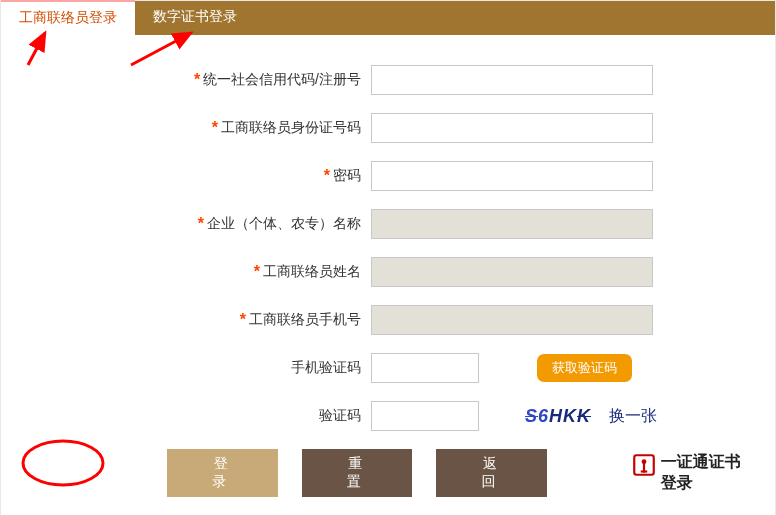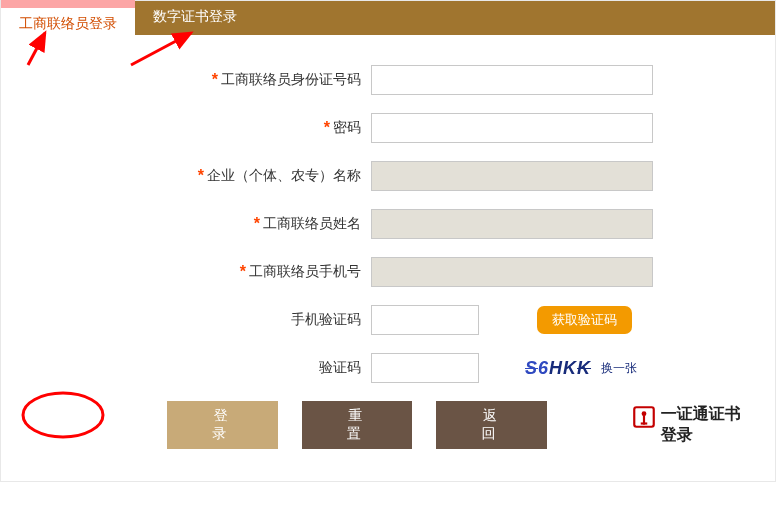--- a/index.html
+++ b/index.html
@@ -23,21 +23,21 @@
   }
   .tab {
     padding: 7px 18px;
     font-size: 14px;
     cursor: pointer;
     position: relative;
   }
   .tab.active {
     background: #fff;
     color: #d24d00;
-    border-top: 8px solid #fca5a5;
+    border-top: 2px solid #fca5a5;
     margin-top: -1px;
     height: 35px;
   }
   .tab.inactive { color: #fff; }
   .form-area { padding: 30px 30px 20px 30px; }
   .row {
     display: flex;
     align-items: center;
     margin-bottom: 18px;
   }
@@ -79,22 +79,22 @@
     font-weight: bold;
     font-size: 18px;
     letter-spacing: 1px;
     color: #172b7a;
     font-style: italic;
   }
   .captcha-img .c1 { color:#2f49c0; }
   .captcha-img .cline { text-decoration: line-through; }
   .change-link {
     color: #172b7a;
-    font-size: 12px;
-    margin-left: 10px;
+    font-size: 16px;
+    margin-left: 18px;
     cursor: pointer;
     font-style: normal;
     font-weight: normal;
   }
   .button-row {
     display: flex;
     align-items: center;
     padding-left: 136px;
     gap: 24px;
     margin-top: 10px;
@@ -150,20 +150,24 @@
     <defs>
         <marker id="ah2" markerWidth="8" markerHeight="8" refX="6" refY="3" orient="auto">
           <path d="M0,0 L7,3 L0,6 Z" fill="#ff0000"></path>
         </marker>
       </defs>
     <line x1="10" y1="36" x2="70" y2="4" stroke="#ff0000" stroke-width="3" marker-end="url(#ah2)"></line>
   </svg>
 
   <div class="form-area">
 
+    <div class="row">
+      <div class="label"><span class="star">*</span><span>统一社会信用代码/注册号</span></div>
+      <input class="field" type="text" style="">
+    </div>
 
     <div class="row">
       <div class="label"><span class="star">*</span><span>工商联络员身份证号码</span></div>
       <input class="field" type="text" style="">
     </div>
 
     <div class="row">
       <div class="label"><span class="star">*</span><span>密码</span></div>
       <input class="field" type="password" style="">
     </div>

